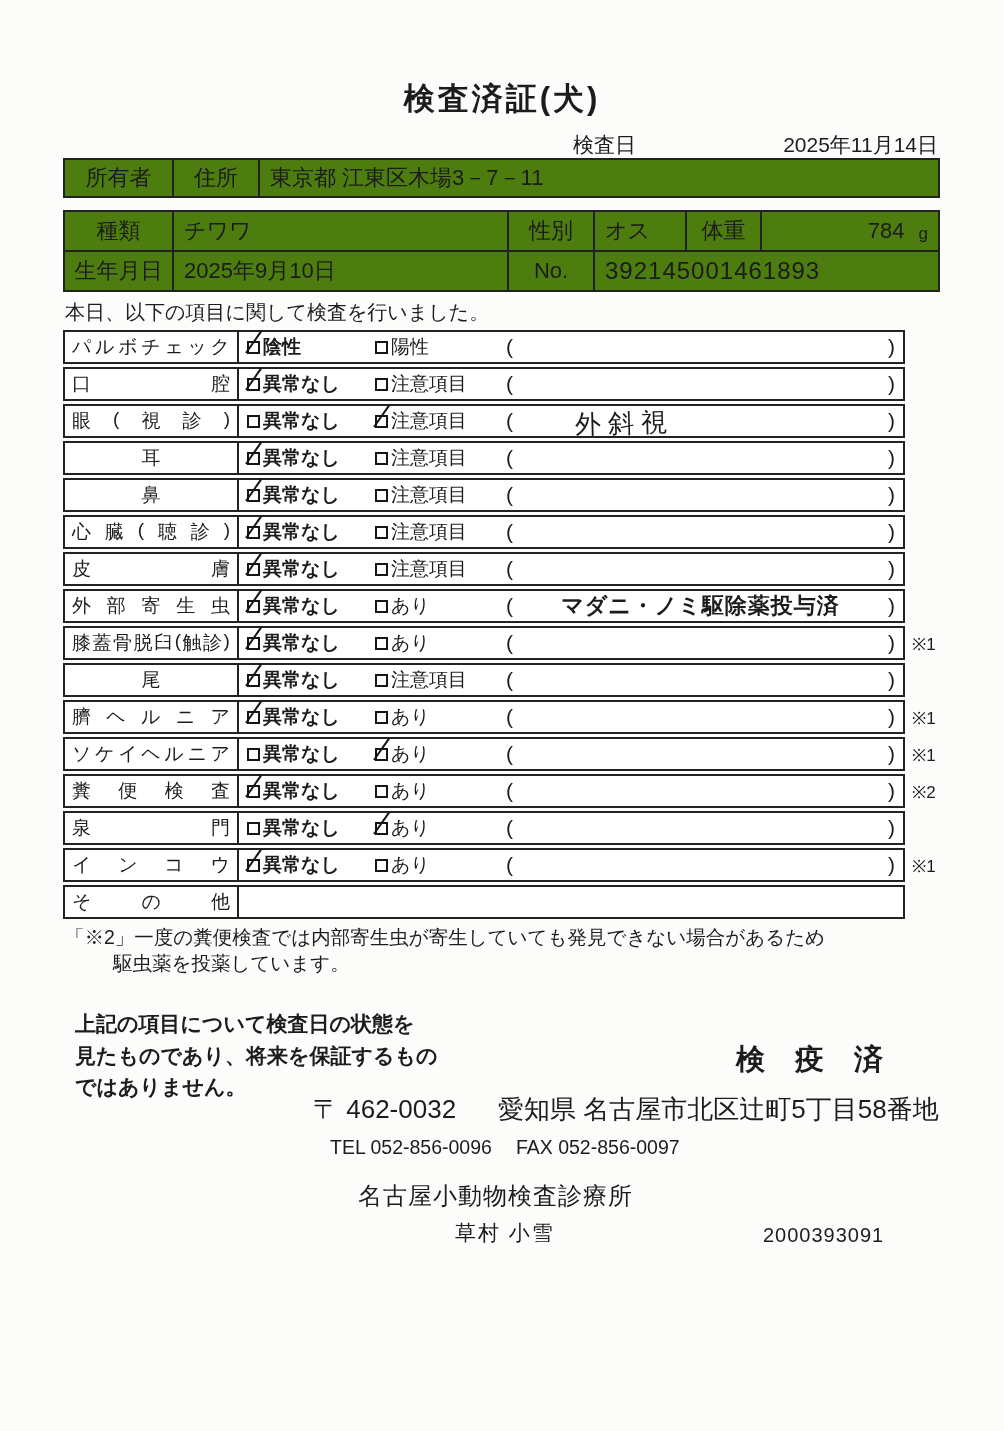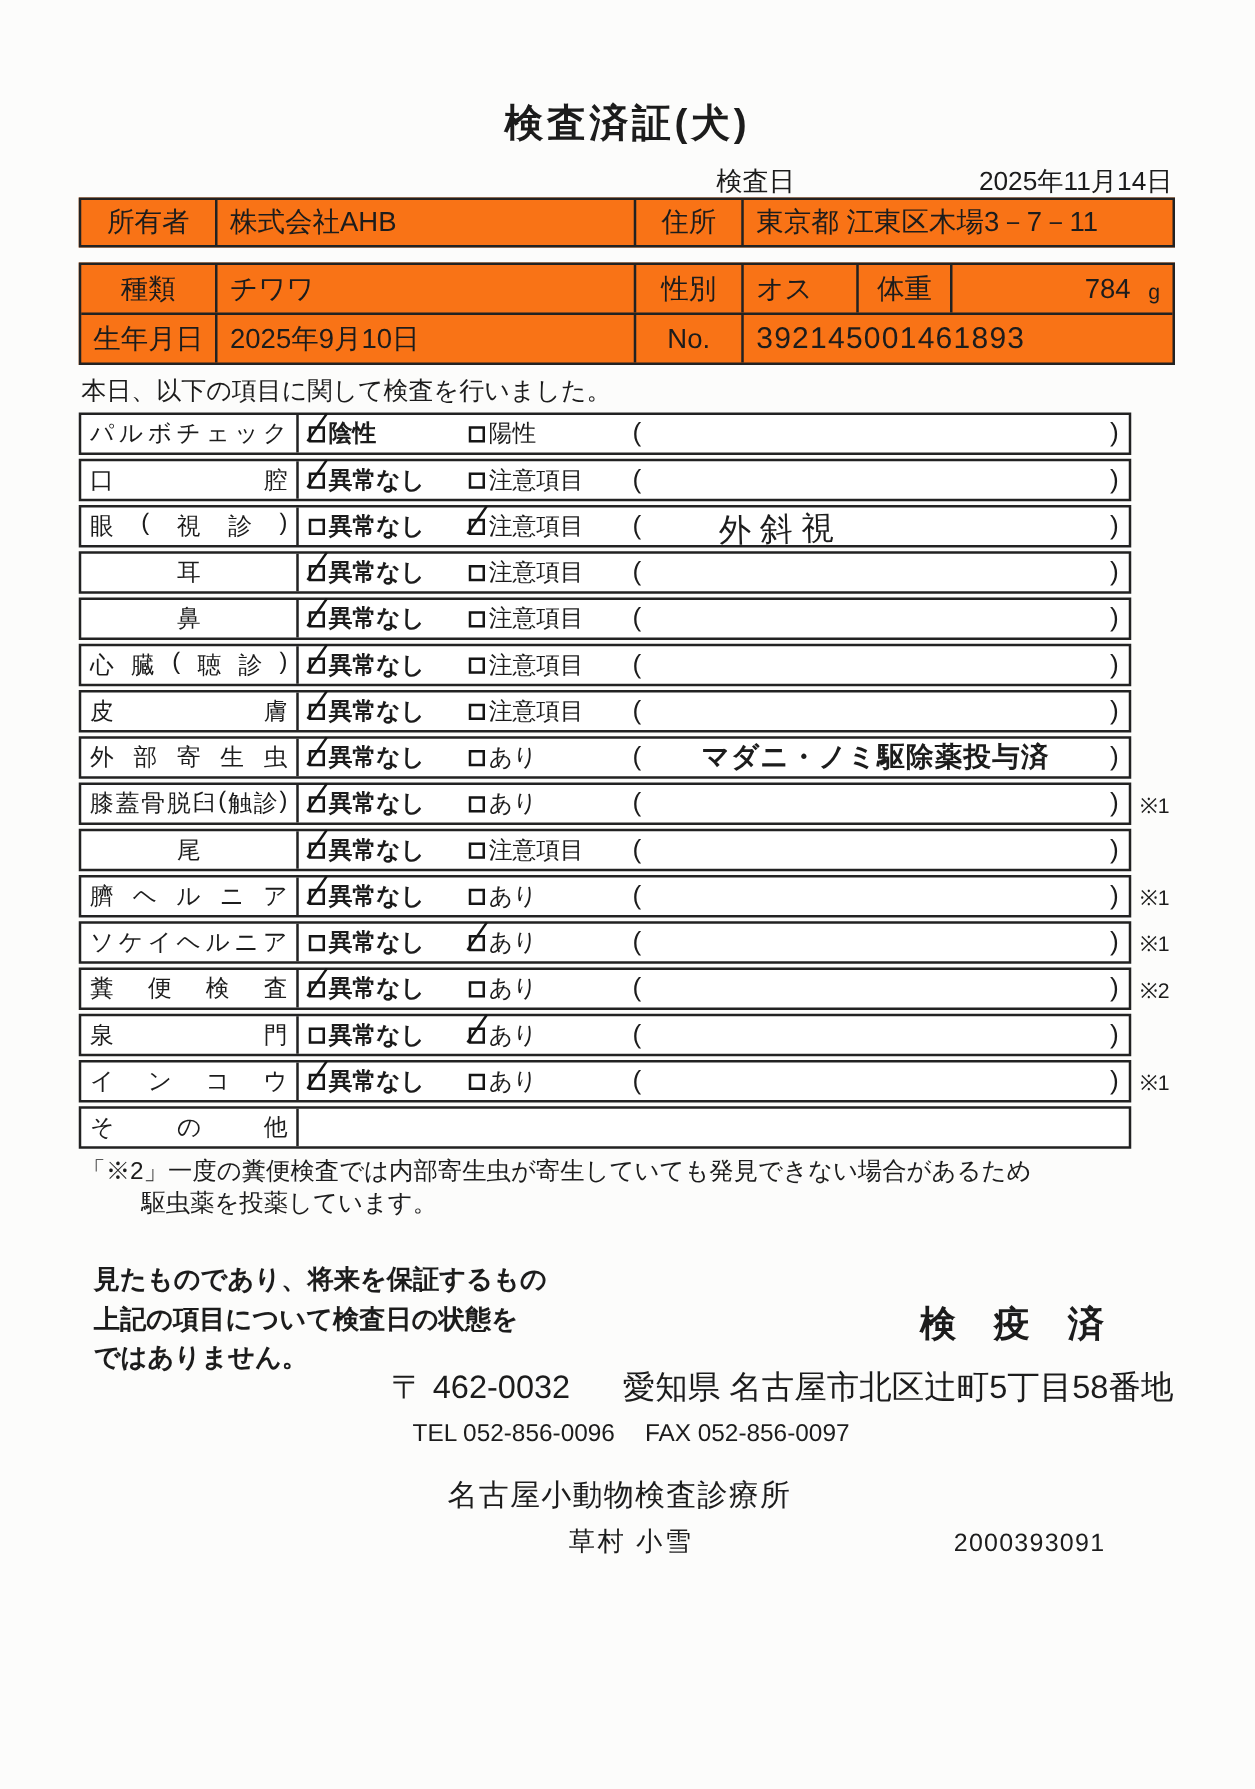--- a/index.html
+++ b/index.html
@@ -13,21 +13,21 @@
   
   .title {
     position:absolute; top:78px; left:0; width:100%;
     text-align:center; font-size:31px; font-weight:700; letter-spacing:3px;
   }
   .date-row {
     position:absolute; top:131px; left:573px; right:66px;
     display:flex; justify-content:space-between; font-size:21px;
   }
   
-  .tbl { position:absolute; left:63px; width:877px; border:2px solid #222; background:#f97316; }
+  .tbl { position:absolute; left:63px; width:877px; border:2px solid #222; background:#4d7c0f; }
   .tblA { top:158px; height:40px; display:flex; }
   .tblB { top:210px; height:82px; display:flex; flex-direction:column; }
   .tblB .trow { display:flex; flex:1; }
   .tblB .trow:first-child { border-bottom:2px solid #222; }
   .cell {
     display:flex; align-items:center; font-size:22px;
     border-left:2px solid #222; padding:0 10px; overflow:hidden; white-space:nowrap;
   }
   .cell:first-child { border-left:none; }
   .cell.lab { justify-content:center; padding:0 4px; }
@@ -92,21 +92,20 @@
 
   <div class="title">検査済証(犬)</div>
 
   <div class="date-row">
     <span>検査日</span>
     <span>2025年11月14日</span>
   </div>
 
   <div class="tbl tblA">
     <div class="cell lab w-lab1">所有者</div>
-    <div class="cell w-val1">株式会社AHB</div>
     <div class="cell lab w-lab2">住所</div>
     <div class="cell w-rest">東京都 江東区木場3－7－11</div>
   </div>
 
   <div class="tbl tblB">
     <div class="trow">
       <div class="cell lab w-lab1">種類</div>
       <div class="cell w-val1">チワワ</div>
       <div class="cell lab w-lab2">性別</div>
       <div class="cell w-sex">オス</div>
@@ -532,22 +531,22 @@
         <div class="cmark"></div>
       </div>
     </div>
 
   <div class="notes">
     <div>「※2」一度の糞便検査では内部寄生虫が寄生していても発見できない場合があるため</div>
     <div class="indent">駆虫薬を投薬しています。</div>
   </div>
 
   <div class="disclaimer">
+    <div>上記の項目について検査日の状態を</div>
     <div>見たものであり、将来を保証するもの</div>
-    <div>上記の項目について検査日の状態を</div>
     <div>ではありません。</div>
   </div>
 
   <div class="stamp">検 疫 済</div>
 
   <div class="addr-line">
     <span>〒 462-0032</span>
     <span>愛知県 名古屋市北区辻町5丁目58番地</span>
   </div>
 

